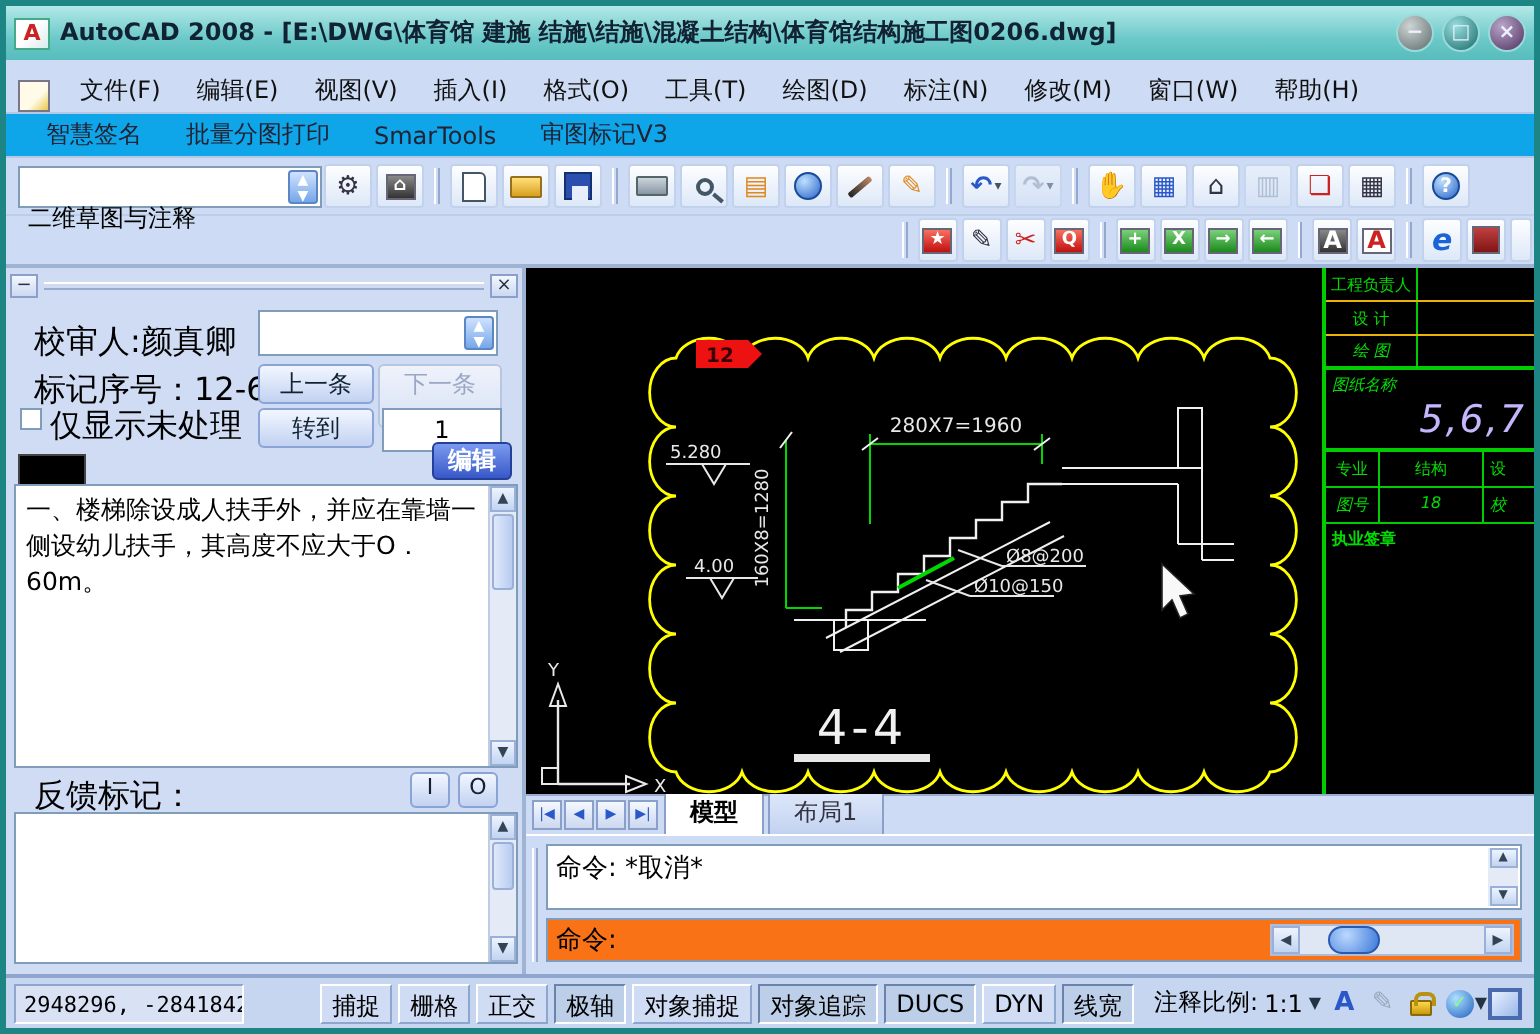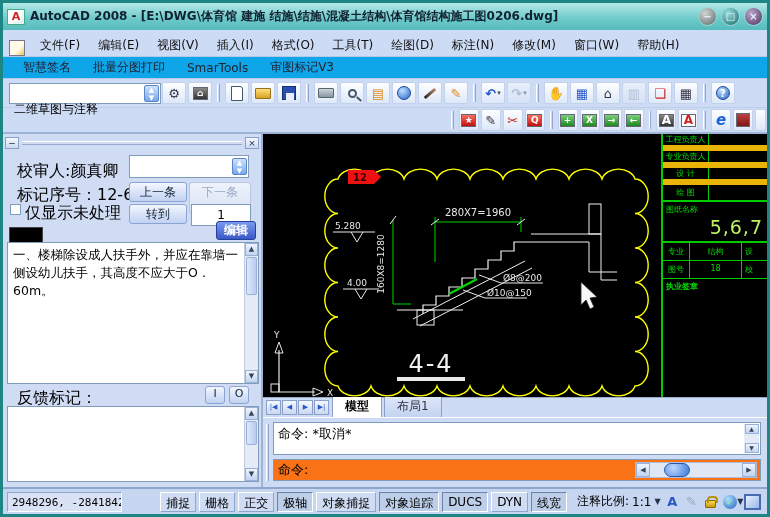--- a/index.html
+++ b/index.html
@@ -80,26 +80,26 @@
   .fb-box { position:absolute; left:4px; top:272px; width:252px; height:76px; background:#fff; border:1px solid #7f9db9; display:flex; }
   .iobtn { width:20px; height:18px; font-size:11px; border-radius:3px; }
 
   
   .canvas-col { flex:1; display:flex; flex-direction:column; min-width:0; }
   .canvas { height:263px; background:#000; position:relative; overflow:hidden; flex:0 0 auto; }
   .canvas svg { position:absolute; left:0; top:0; }
 
   
   .titleblock { position:absolute; right:0; top:0; width:106px; height:263px; background:#000; border-left:2px solid #00cc00; color:#00dd00; font-size:8px; overflow:hidden; }
-  .tb-row { display:flex; border-bottom:6px solid #eab308; }
+  .tb-row { display:flex; border-bottom:1px solid #eab308; }
   .tb-row .c1 { width:46px; border-right:1px solid #00cc00; display:flex; align-items:center; justify-content:center; letter-spacing:0; text-align:center; padding:0 1px; }
   .tb-row .c2 { flex:1; }
-  .tb-thick { border-bottom:2px solid #00cc00; }
+  .tb-thick { border-bottom:2px solid #00cc00;font-style:italic; }
   .tb-name-label { padding:2px 3px 0; }
-  .tb-name-value { font-size:19px; text-align:right; padding:1px 4px 3px; color:#bef264; letter-spacing:1px; }
+  .tb-name-value { font-size:19px; text-align:right; padding:1px 4px 3px; color:#c4b5fd; letter-spacing:1px; }
   .tb3 { display:flex; border-bottom:1px solid #00cc00; }
   .tb3 .a { width:27px; border-right:1px solid #00cc00; text-align:center; padding:3px 0; }
   .tb3 .b { width:52px; border-right:1px solid #00cc00; text-align:center; padding:3px 0; }
   .tb3 .c { flex:1; padding:3px 0 3px 3px; overflow:hidden; white-space:nowrap; }
   .tb-seal { height:93px; border-bottom:1px solid #00cc00; padding:2px 3px; }
   .tb-seal2 { padding:2px 3px;font-weight:bold; }
 
   
   .tabbar { height:20px; background:#cddcf4; border-top:1px solid #98aace; display:flex; align-items:flex-end; padding-left:3px; flex:0 0 auto; }
   .navbtn { width:15px; height:15px; margin:0 1px 2px 0; background:linear-gradient(#f4f8ff,#ccd8f0); border:1px solid #8aa0c8; color:#2a58c8; font-size:7px; text-align:center; line-height:13px; }
@@ -399,24 +399,20 @@
             <text x="11" y="204" fill="#e8e8e8" font-size="9">Y</text>
             <text x="64" y="262" fill="#e8e8e8" font-size="9">X</text>
           </g>
 
           <polygon points="318,148 318,171 323,166 327,175 331,173 327,164 334,163" fill="#f8f8f8" stroke="#222" stroke-width="0.8"></polygon>
         </svg>
 
         <div class="titleblock">
           <div class="tb-row" style="height:17px">
               <div class="c1">工程负责人</div>
-              <div class="c2"></div>
-            </div>
-          <div class="tb-row" style="height:17px">
-              <div class="c1">专业负责人</div>
               <div class="c2"></div>
             </div>
           <div class="tb-row" style="height:17px">
               <div class="c1">设  计</div>
               <div class="c2"></div>
             </div>
           <div class="tb-row tb-thick" style="height:17px">
               <div class="c1">绘  图</div>
               <div class="c2"></div>
             </div>

